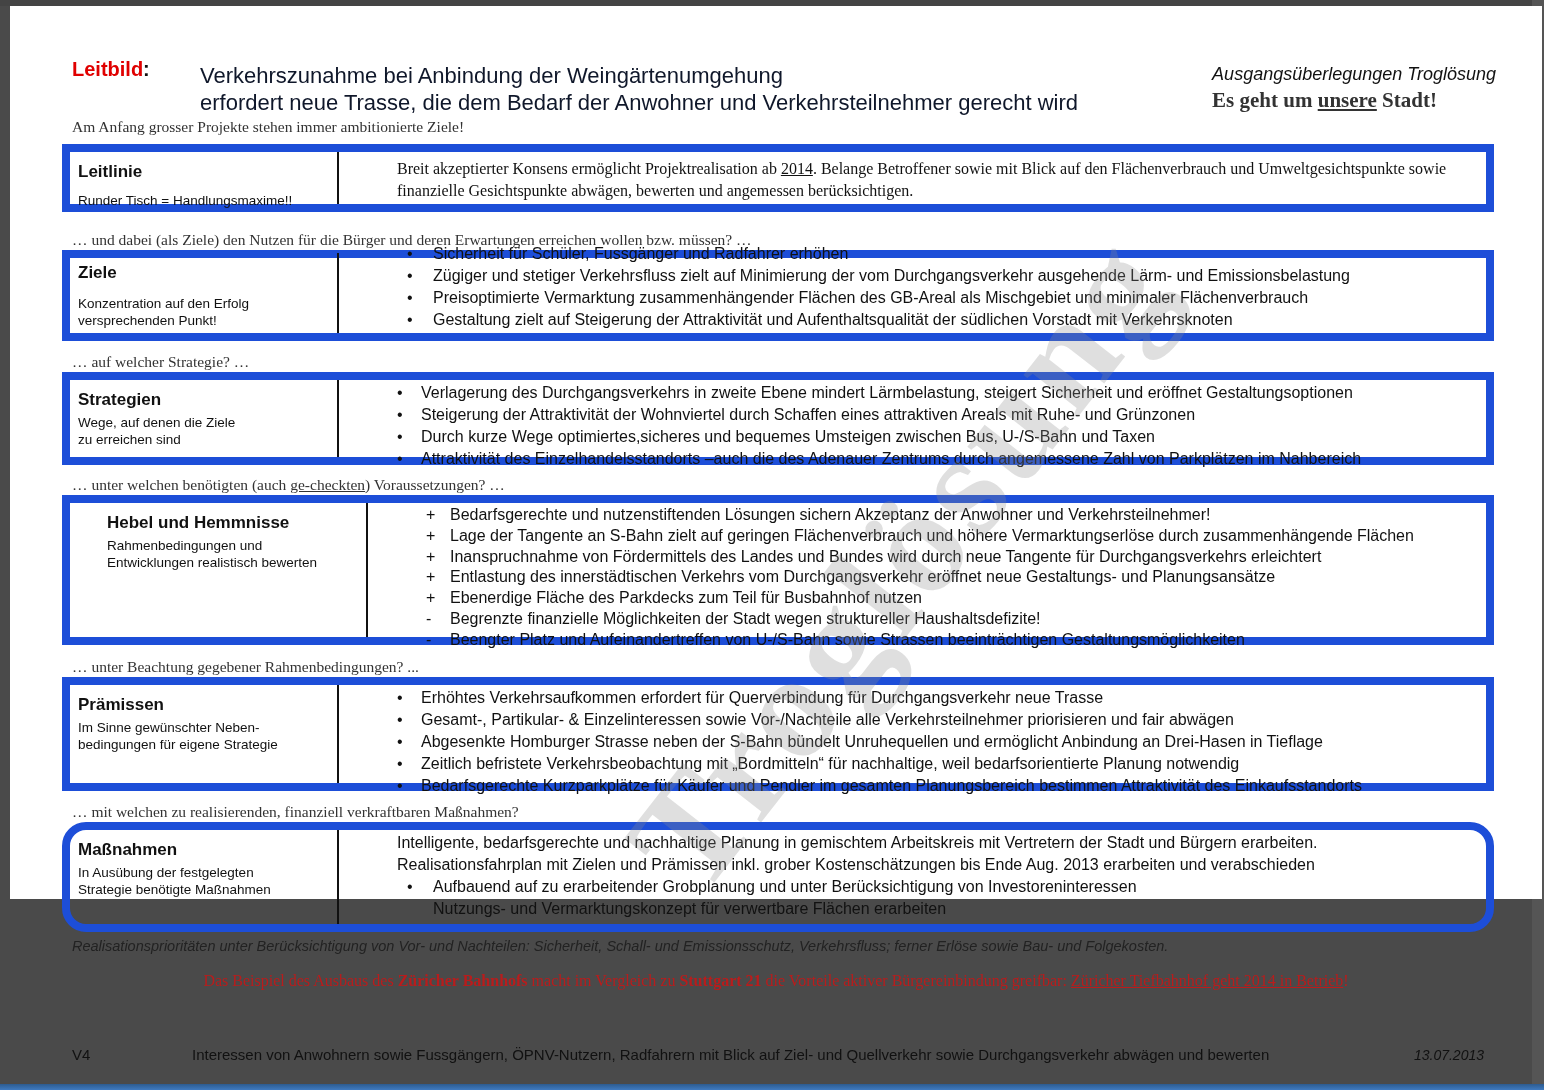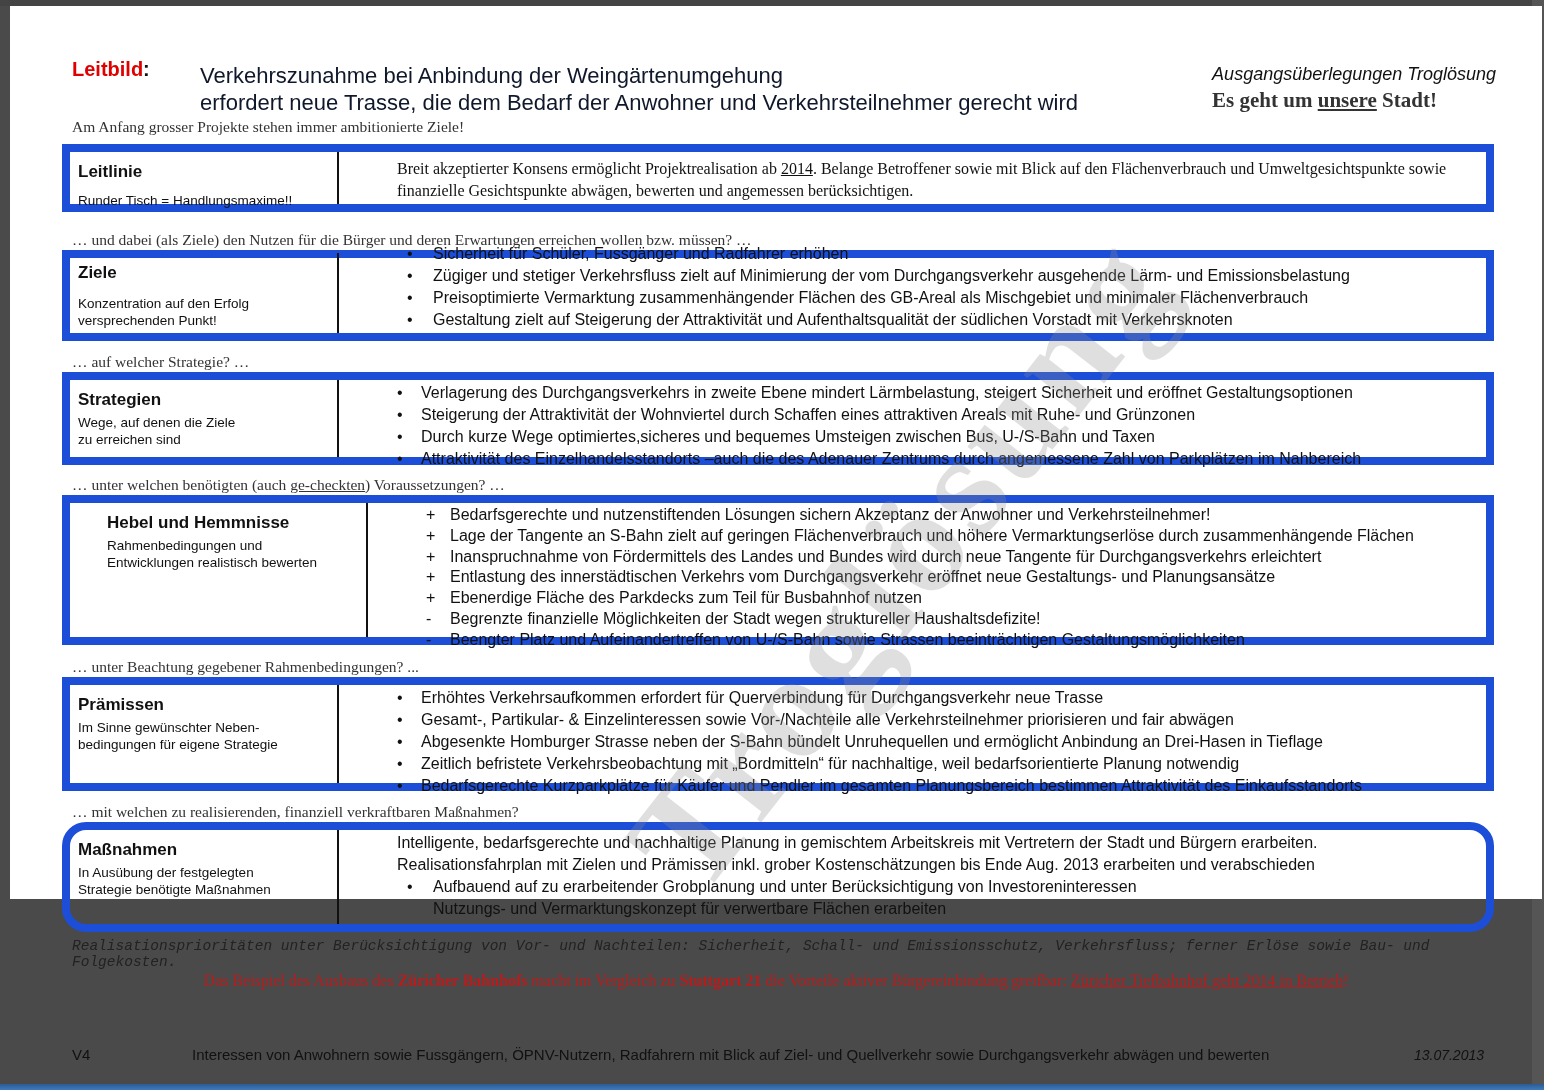--- a/index.html
+++ b/index.html
@@ -48,21 +48,21 @@
 
   .bullets { list-style: none; margin: 0; padding: 0; }
   .bullets li { position: relative; padding-left: 36px; }
   .bullets li .mark { position: absolute; left: 10px; top: 0; width: 20px; }
   .bullets.tight li { padding-left: 24px; }
   .bullets.tight li .mark { left: 0; }
 
   .leitlinie-text { font-family: "Liberation Serif", serif; font-size: 19.5px; line-height: 25px; padding-top: 6px !important; }
   .u { text-decoration: underline; }
 
-  .note { left: 62px; top: 932px; font-size: 14.5px; font-style: italic; color: #222; font-family: Liberation Mono, monospace; }
+  .note { left: 62px; top: 932px; font-size: 14.5px; font-style: italic; color: #222; }
   .zurich { left: 0; width: 1532px; top: 966px; text-align: center; font-family: "Liberation Serif", serif; font-size: 16px; color: #b91c1c; }
 
   .footer-v { left: 62px; top: 1040px; font-size: 15px; }
   .footer-text { left: 182px; top: 1040px; font-size: 15px; }
   .footer-date { right: 58px; top: 1041px; font-size: 14px; font-style: italic; }
 
   .watermark {
     position: absolute; left: 340px; top: 470px; width: 1100px;
     font-family: "Liberation Serif", serif; font-size: 150px; font-weight: bold;
     color: rgba(140,140,140,0.28); transform: rotate(-52deg); transform-origin: center;

